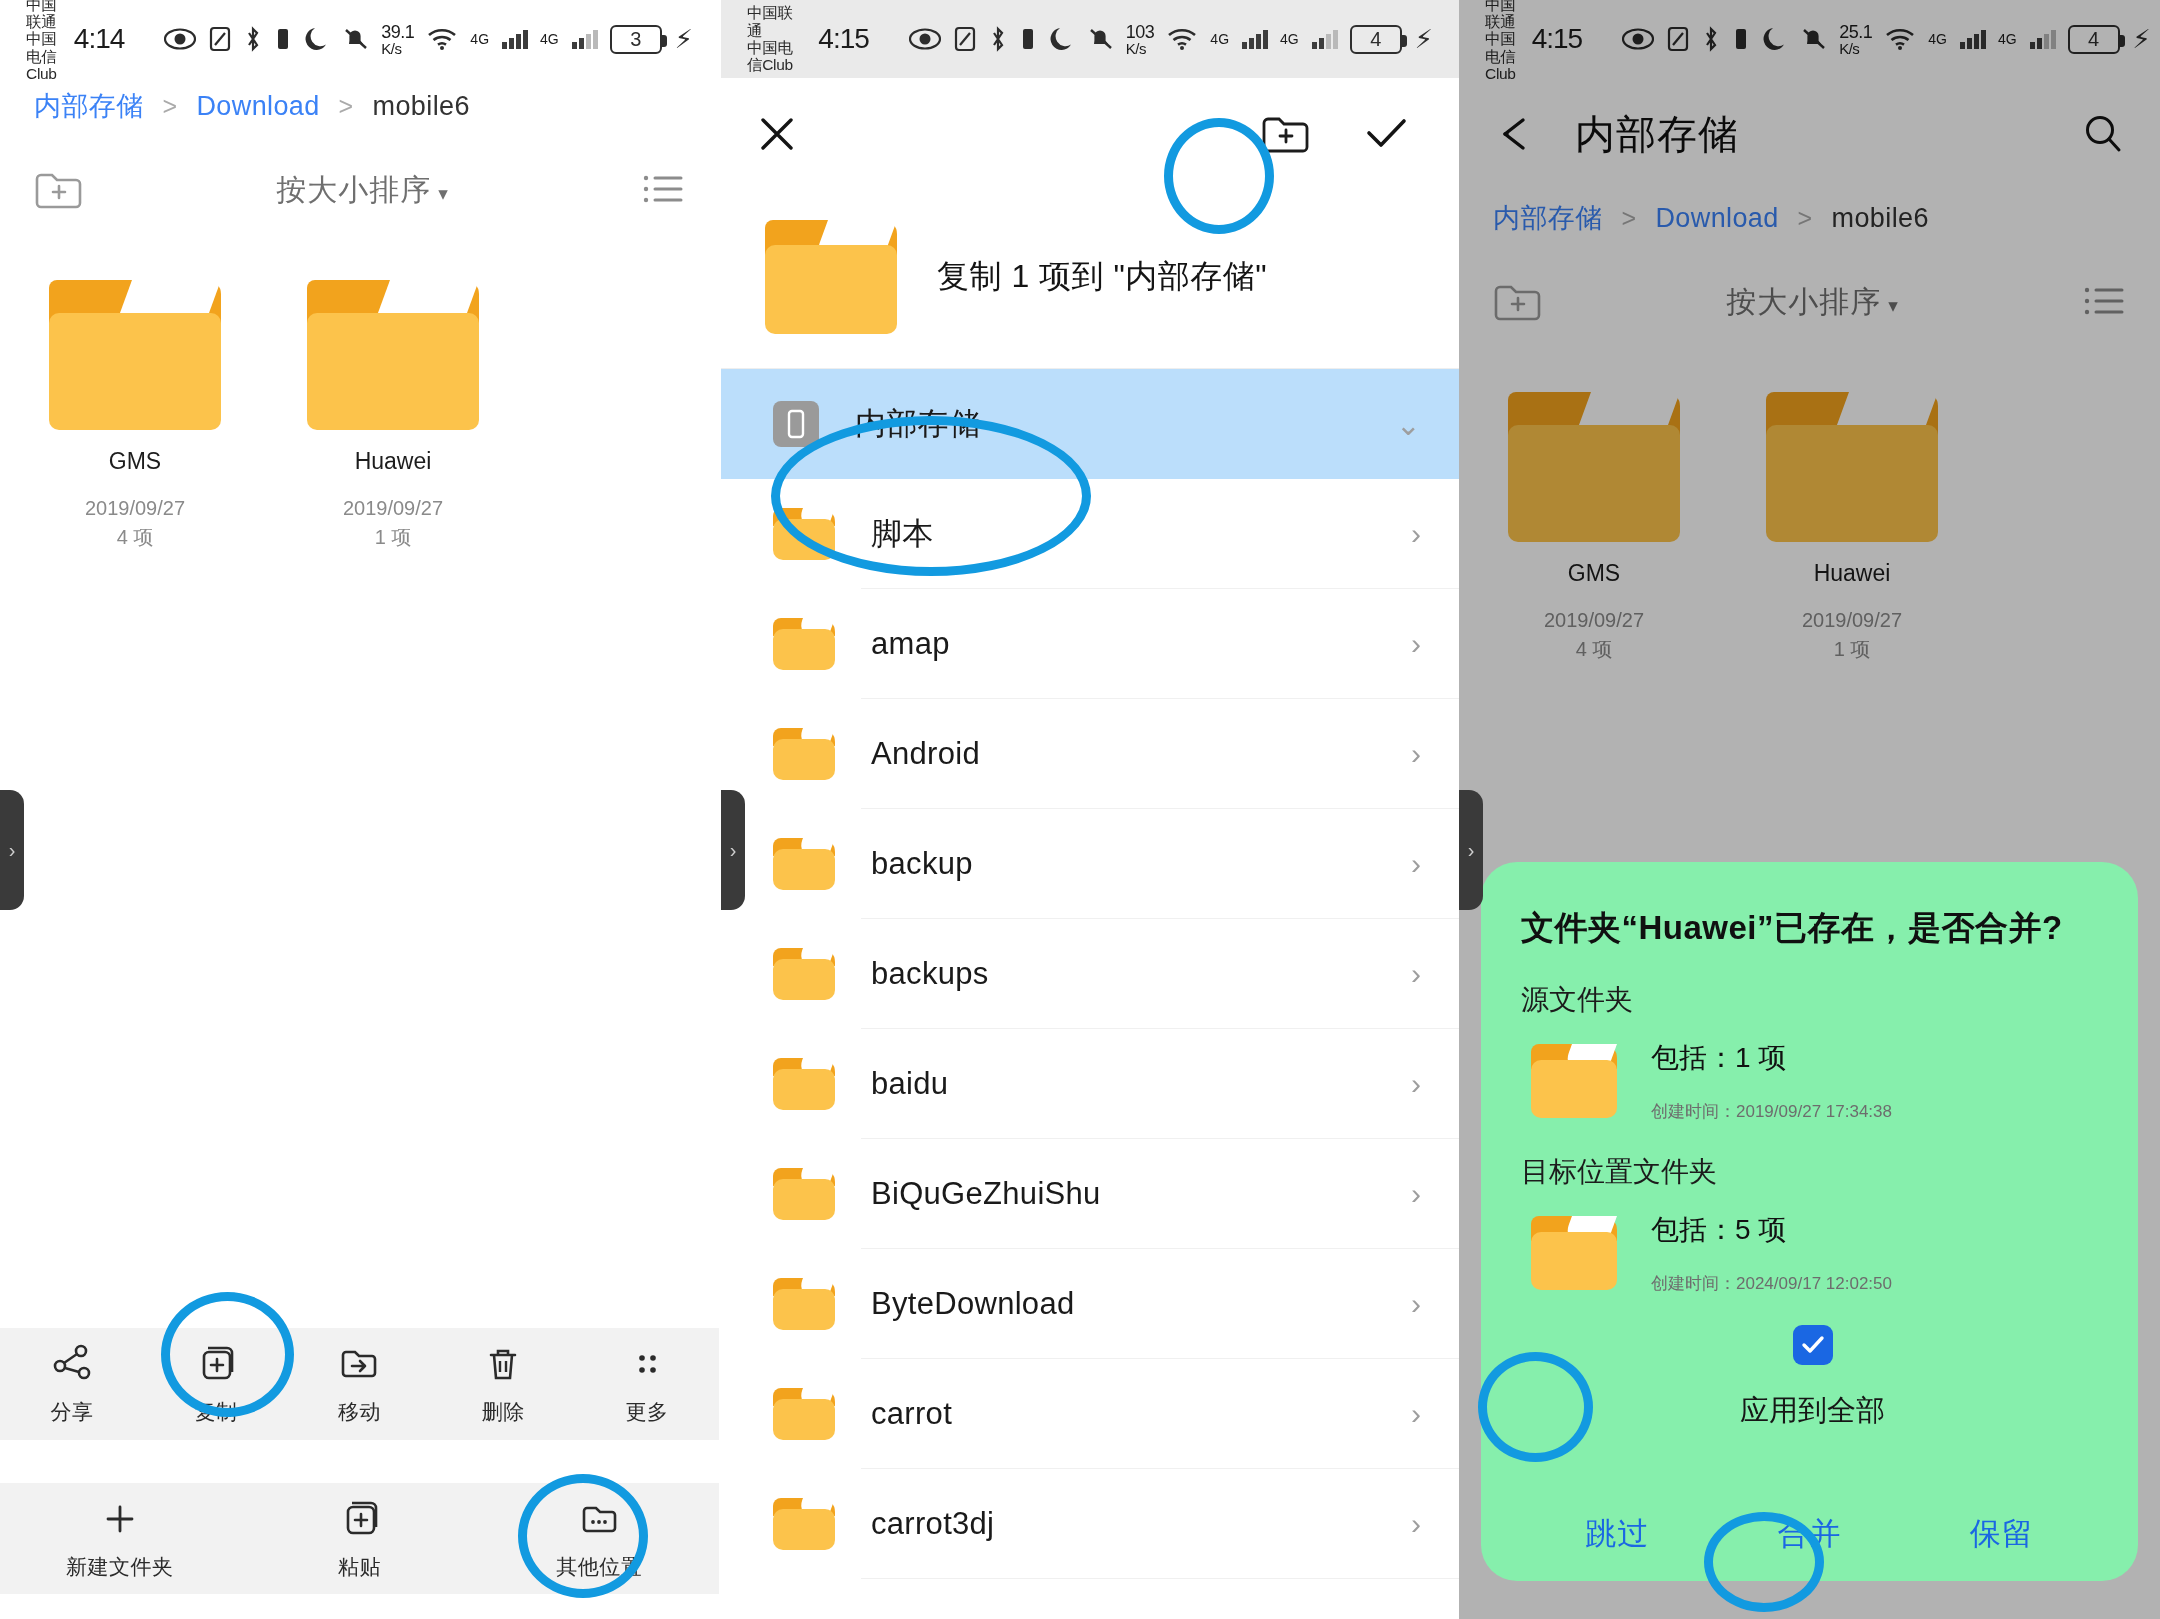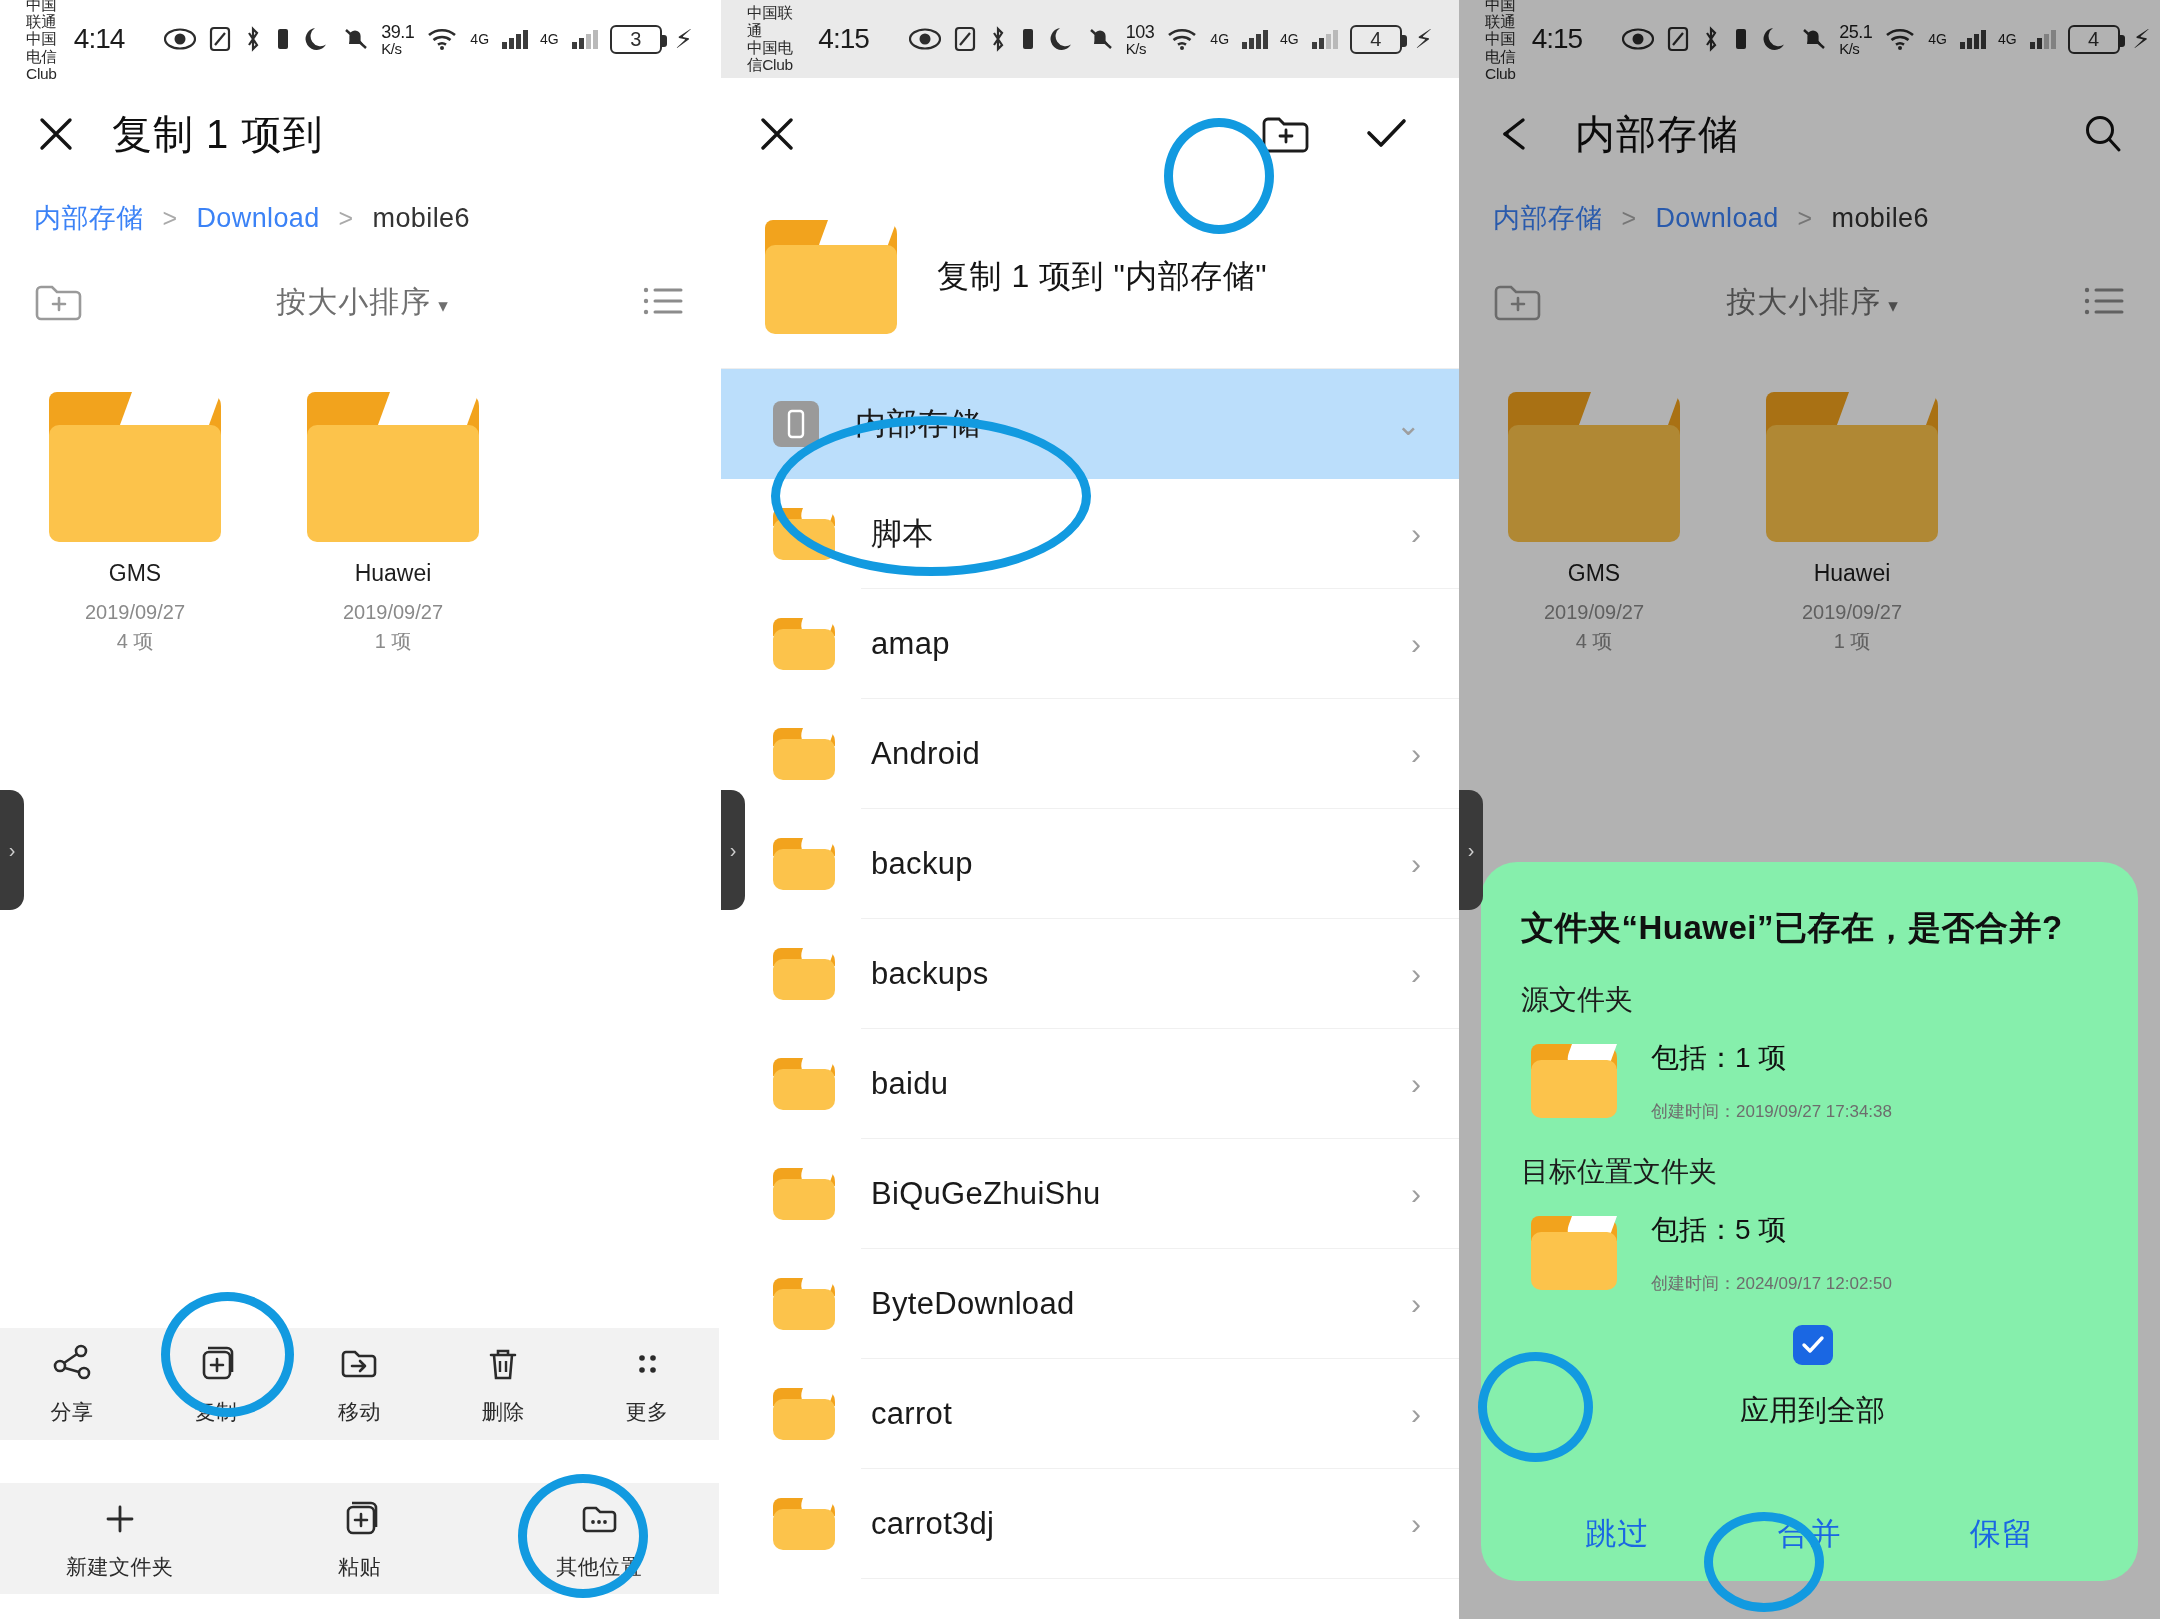--- a/index.html
+++ b/index.html
@@ -56,21 +56,21 @@
   .breadcrumb .cur { color: #333333; }
 
   .toolrow { height: 96px; display: flex; align-items: center; padding: 0 34px; margin-top: 18px; }
   .toolrow .sort { flex: 1; text-align: center; font-size: 30px; color: #6f6f6f; letter-spacing:1px;}
   .toolrow .sort .caret { font-size: 19px; margin-left: 7px; }
 
   
   .grid { display: flex; padding: 42px 0 0 40px; gap: 68px; }
   .gcell { width: 190px; text-align: center; }
   .gname { font-size: 23px; color: #1d1d1d; margin-top: 14px; }
-  .gmeta { font-size: 20px; color: #8a8a8a; margin-top: 11px; line-height: 1.45; }
+  .gmeta { font-size: 20px; color: #8a8a8a; margin-top: 19px; line-height: 1.45; }
 
   
   .folder { position: relative; display: inline-block; }
   .folder .back {
     position: absolute; left: 0; top: 0; width: 100%; height: 34%;
     background: #f2a31d; border-radius: 8px 14px 0 0;
   }
   .folder .back::after{
     content:''; position:absolute; right:0; top:0; height:100%; width:52%;
     background:#ffffff; border-radius: 0 0 0 16px;
@@ -222,28 +222,20 @@
             <i style="height:7px"></i>
             <i style="height:11px"></i>
             <i style="height:15px;background:#b9b9b9"></i>
             <i style="height:19px;background:#b9b9b9"></i>
           </span>
         <span class="batt">3</span>
         <span class="bolt">⚡</span>
       </div>
     </div>
 
-    <div class="appbar">
-      <span class="ico">
-        <svg width="44" height="44" viewBox="0 0 44 44">
-            <path d="M8 8 L36 36 M36 8 L8 36" stroke="#141414" stroke-width="3.4" stroke-linecap="round"></path>
-          </svg>
-      </span>
-      <span class="title">复制 1 项到</span>
-    </div>
 
     <div class="breadcrumb">
       <span class="lk">内部存储</span>
       <span class="sep">&gt;</span>
       <span class="lk">Download</span>
       <span class="sep">&gt;</span>
       <span class="cur">mobile6</span>
     </div>
 
     <div class="toolrow">

